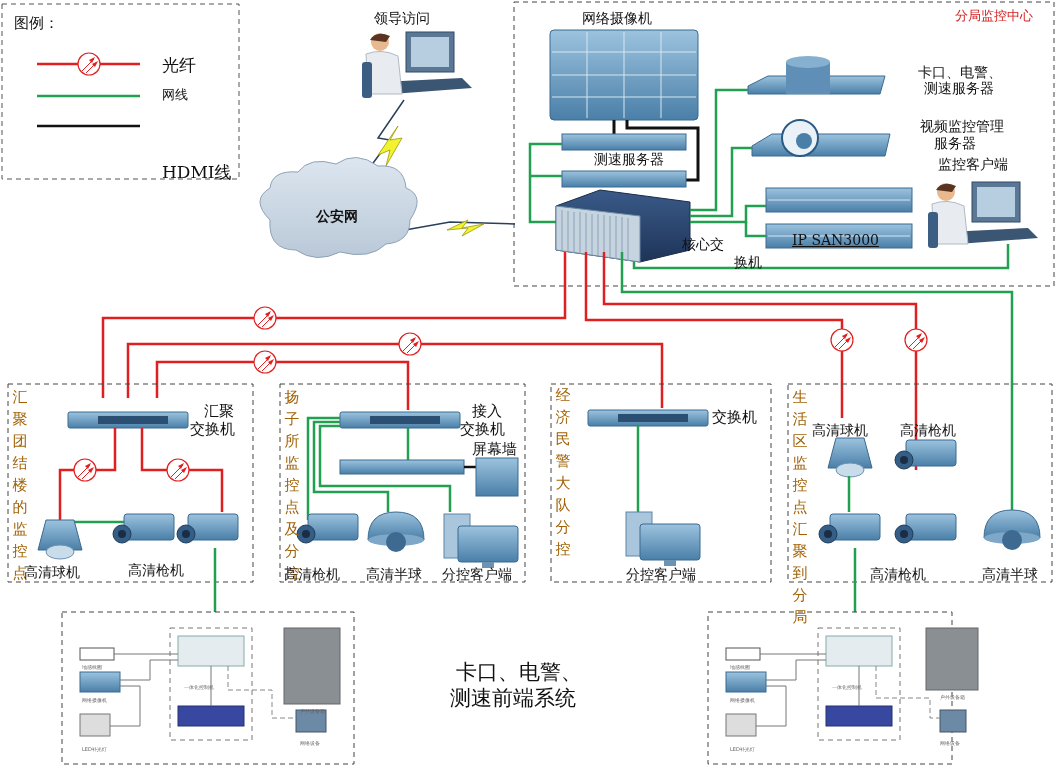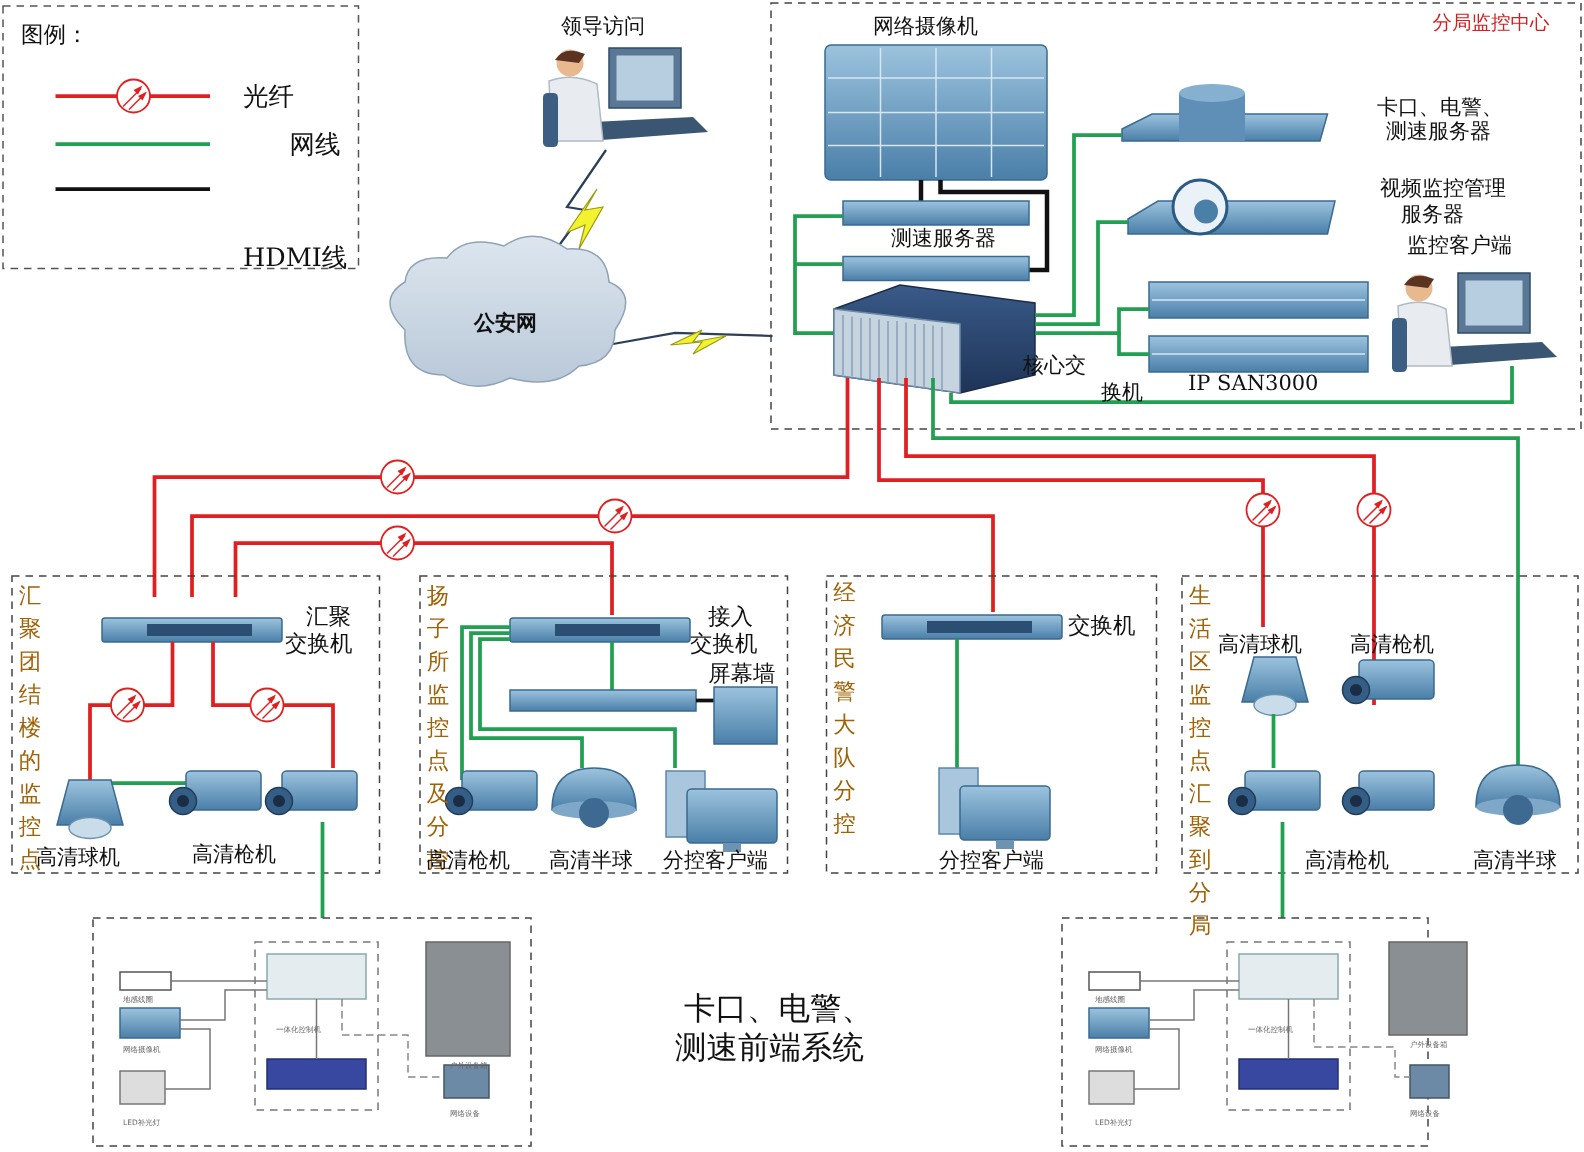--- a/index.html
+++ b/index.html
@@ -226,37 +226,37 @@
     <line x1="760" y1="654" x2="826" y2="654" stroke="#777"></line>
     <polyline points="766,680 796,680 796,660 826,660" stroke="#777" fill="none"></polyline>
     <polyline points="766,686 786,686 786,726 756,726" stroke="#777" fill="none"></polyline>
     <line x1="859" y1="666" x2="859" y2="706" stroke="#777"></line>
     <polyline points="876,666 876,698 930,698 930,718 940,718" stroke="#888" stroke-dasharray="5,3" fill="none"></polyline>
   </g>
 </svg>
 
 <div class="lbl" style="left:14px;top:14px;">图例：</div>
 <div class="lbl" style="left:162px;top:55px;font-size:17px;">光纤</div>
-<div class="lbl" style="left:162px;top:87px;font-size:17px;margin-left:31px;">网线</div>
+<div class="lbl" style="left:162px;top:87px;font-size:13px;">网线</div>
 <div class="lbl" style="left:162px;top:117px;font-size:17px;margin-top:45px;">HDMI线</div>
 
 <div class="lbl" style="left:374px;top:10px;font-size:14px;">领导访问</div>
 <div class="lbl" style="left:316px;top:208px;font-size:14px;font-weight:bold;font-family:'DejaVu Sans',sans-serif;">公安网</div>
 
 <div class="lbl red" style="left:955px;top:8px;font-size:13px;">分局监控中心</div>
 <div class="lbl" style="left:582px;top:10px;font-size:14px;">网络摄像机</div>
 <div class="lbl" style="left:594px;top:151px;font-size:14px;">测速服务器</div>
 <div class="lbl" style="left:682px;top:236px;font-size:14px;">核心交</div>
 <div class="lbl" style="left:686px;top:254px;font-size:14px;margin-left:48px;">换机</div>
 <div class="lbl" style="left:918px;top:64px;font-size:14px;">卡口、电警、</div>
 <div class="lbl" style="left:924px;top:80px;font-size:14px;">测速服务器</div>
 <div class="lbl" style="left:920px;top:118px;font-size:14px;">视频监控管理</div>
 <div class="lbl" style="left:934px;top:135px;font-size:14px;">服务器</div>
 <div class="lbl" style="left:938px;top:156px;font-size:14px;">监控客户端</div>
-<div class="lbl" style="left:792px;top:248px;font-size:14px;">IP SAN3000</div>
+<div class="lbl" style="left:792px;top:232px;font-size:14px;text-decoration:underline;">IP SAN3000</div>
 
 <div class="vert" style="left:12px;top:386px;">汇聚团结楼的监控点</div>
 <div class="lbl" style="left:204px;top:402px;">汇聚</div>
 <div class="lbl" style="left:190px;top:420px;">交换机</div>
 <div class="lbl" style="left:24px;top:564px;font-size:14px;">高清球机</div>
 <div class="lbl" style="left:128px;top:562px;font-size:14px;">高清枪机</div>
 
 <div class="vert" style="left:284px;top:386px;">扬子所监控点及分控</div>
 <div class="lbl" style="left:472px;top:402px;">接入</div>
 <div class="lbl" style="left:460px;top:420px;">交换机</div>

